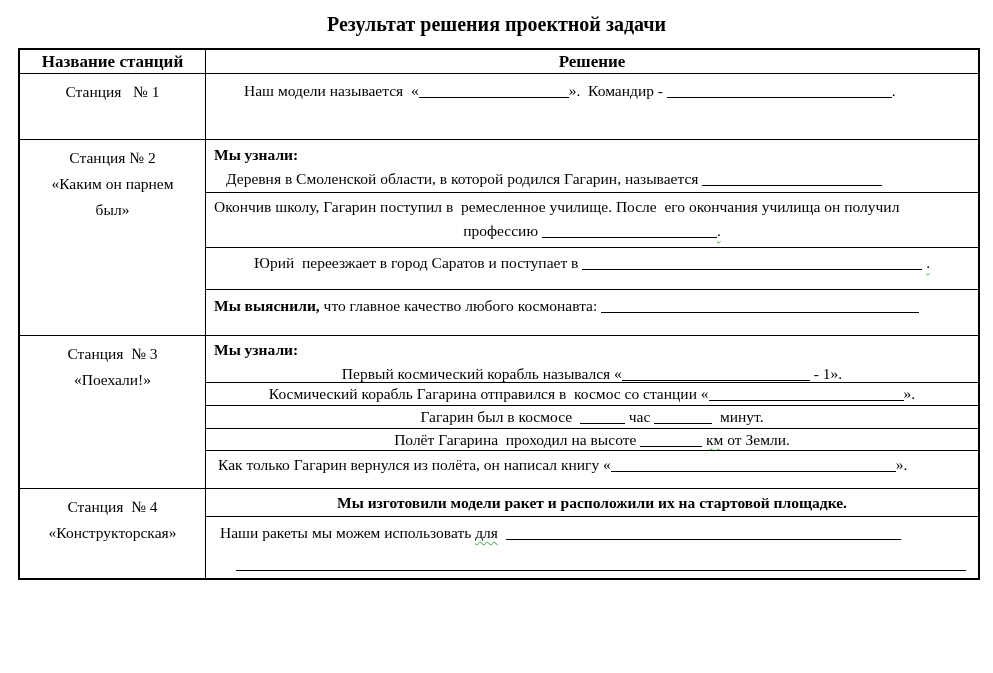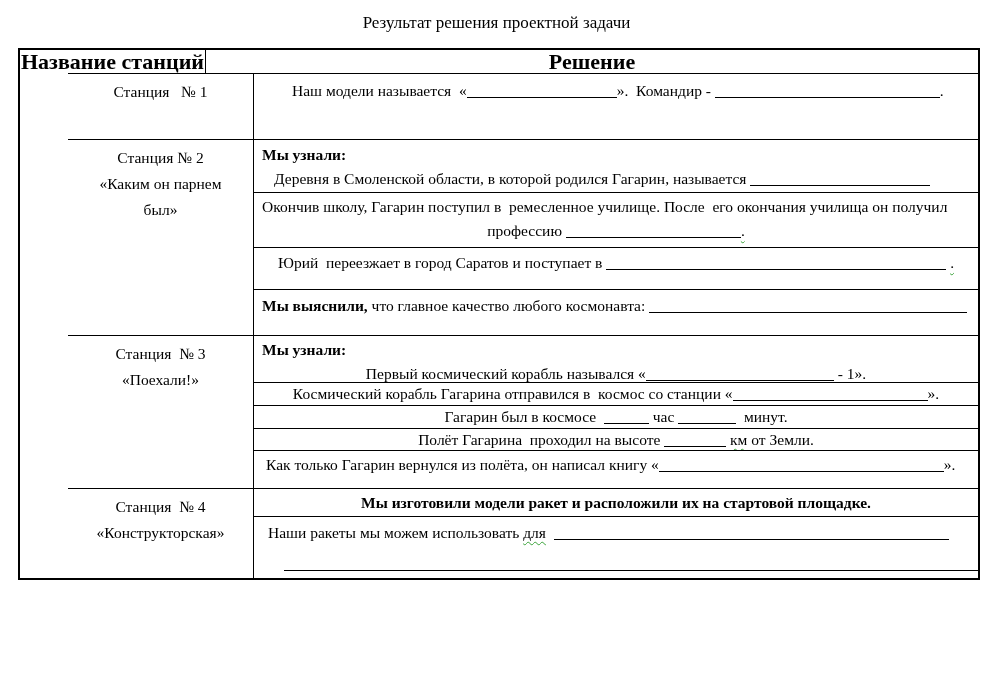--- a/index.html
+++ b/index.html
@@ -2,43 +2,43 @@
 <html><head>
 <meta charset="utf-8">
 <style>
   html,body{margin:0;padding:0;background:#fff;}
   body{
     width:993px;height:673px;position:relative;
     font-family:"Liberation Serif","DejaVu Serif",serif;
     color:#000;font-size:15.5px;
   }
   .page-title{
-    text-align:center;font-weight:normal;font-size:17px;
+    text-align:center;font-weight:bold;font-size:20px;
     padding-top:13px;white-space:pre-wrap;
   }
   .tbl{
     position:absolute;left:18px;top:48px;width:958px;
     border:2px solid #000;
   }
   .trow{display:flex;align-items:stretch;}
-  .trow + .trow{border-top:1.5px solid #000;margin-left:48px;}
+  .trow + .trow{border-top:1.5px solid #000;}
   .st{
     width:185px;flex:0 0 185px;text-align:center;
     padding-top:5px;line-height:26px;box-sizing:border-box;
   }
   .st-line{white-space:pre-wrap;}
   .sol{
     flex:1;border-left:1.5px solid #000;display:flex;flex-direction:column;min-width:0;
   }
   .sub{
     box-sizing:border-box;padding:0 8px;overflow:hidden;
   }
   .sub + .sub{border-top:1.5px solid #000;}
   .hdr .st,.hdr .sol-hdr{
-    font-weight:bold;font-size:22px;text-align:center;
+    font-weight:bold;font-size:17px;text-align:center;
     padding-top:1px;line-height:21px;
   }
   .hdr{height:23px;}
   .sol-hdr{flex:1;border-left:1.5px solid #000;}
   .ln{white-space:pre-wrap;line-height:24px;}
   .ctr{text-align:center;}
   .bold{font-weight:bold;}
   .blank{
     display:inline-block;height:13px;margin-bottom:-2px;
     border-bottom:1.4px solid #000;

